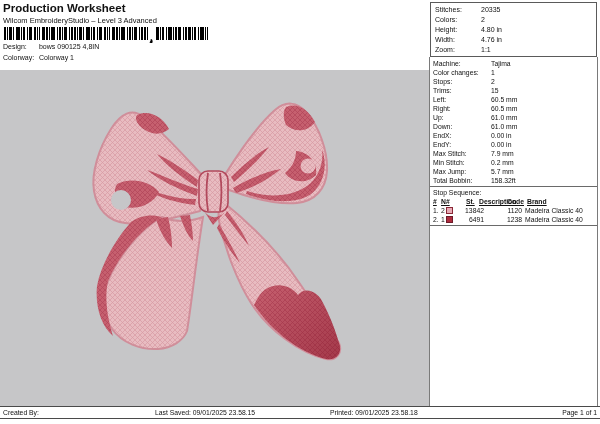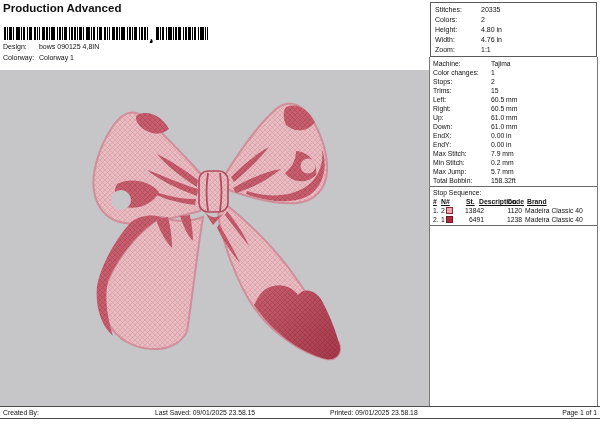--- a/index.html
+++ b/index.html
@@ -48,21 +48,22 @@
           box-sizing:border-box;font-size:6.8px;line-height:12px;background:#fff;}
   .footer span{position:absolute;top:0;}
   .f-created{left:3px;} .f-saved{left:155px;} .f-printed{left:330px;}
   .f-page{right:3px;}
 </style>
 </head>
 <body>
 
 <div class="page">
 
-  <div class="title">Production Advanced</div>
+  <div class="title">Production Worksheet</div>
+  <div class="subtitle">Wilcom EmbroideryStudio – Level 3 Advanced</div>
 
   <svg class="barcode" width="210" height="17" viewBox="0 0 210 17">
     <path d="M1,7.5 H146" stroke="#000" stroke-width="13" stroke-dasharray="2 1 1 1 3 1 1 2 4 1 1 1 2 2 1 1 3 2 2 1 1 1 1 2 3 1 2 1 1 1 4 2 1 1 2 1 1 1 3 2 1 1 2 1" fill="none"></path>
     <path d="M153,7.5 H205" stroke="#000" stroke-width="13" stroke-dasharray="3 1 1 1 2 2 1 1 4 1 1 1 2 1 3 2 1 1 2 1" fill="none"></path>
     <path d="M148,13 c1.6,0.4 2.2,2.2 1,4.6 l-2.6,-1.1 c1,-1 1.4,-2 1.3,-3.3 Z" fill="#000"></path>
   </svg>
 
   <div class="meta-row design-row">
     <span class="meta-label">Design:</span>
     <span class="meta-value">bows 090125 4,8IN</span>

